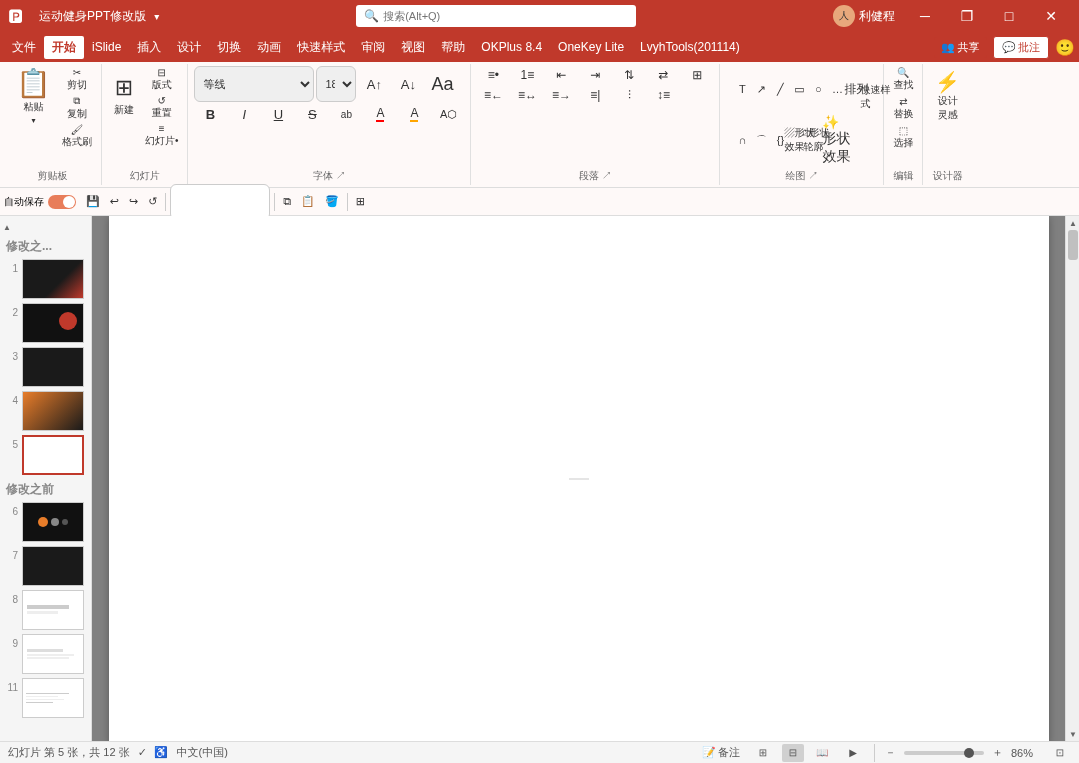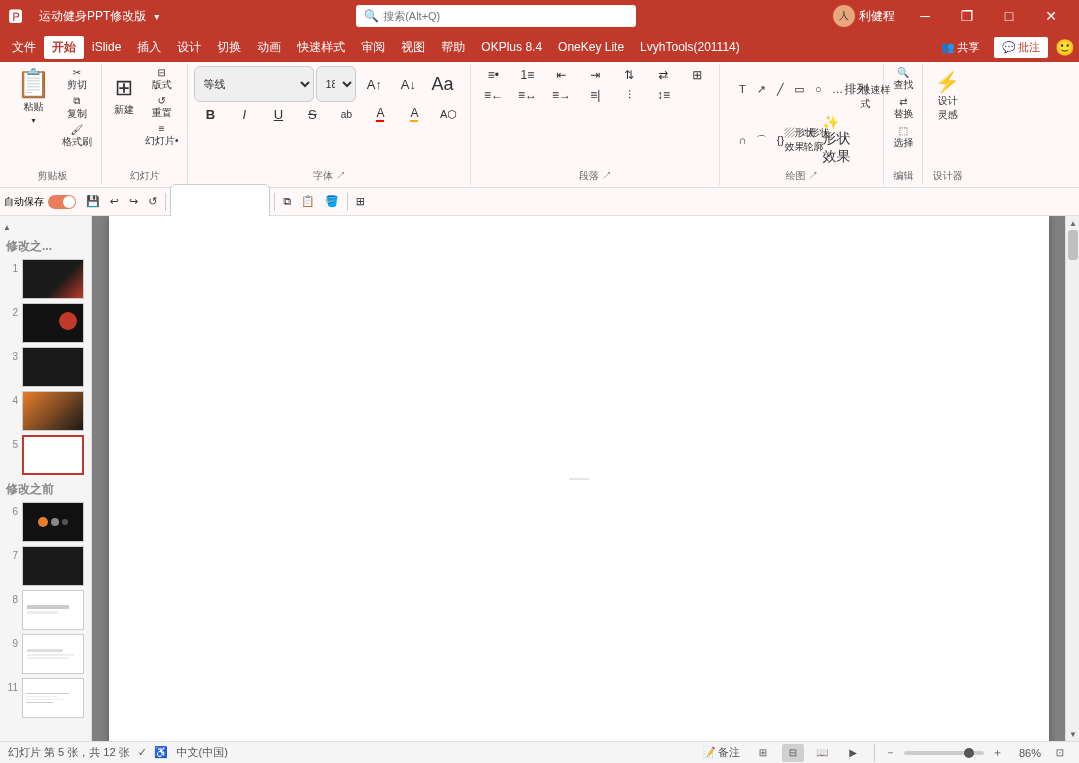--- a/index.html
+++ b/index.html
@@ -584,15 +584,15 @@
   <div class="view-btn">⊞</div>
   <div class="view-btn active">⊟</div>
   <div class="view-btn">📖</div>
   <div class="view-btn">▶</div>
   <div class="fmt-sep"></div>
   <span style="cursor:pointer;">－</span>
   <div class="zoom-slider">
     <div class="zoom-thumb"></div>
   </div>
   <span style="cursor:pointer;">＋</span>
-  <span style="min-width:30px;text-align:right;">86%</span>
+  <span style="min-width:30px;">86%</span>
   <div class="view-btn">⊡</div>
 </div>
 
 </body></html>

